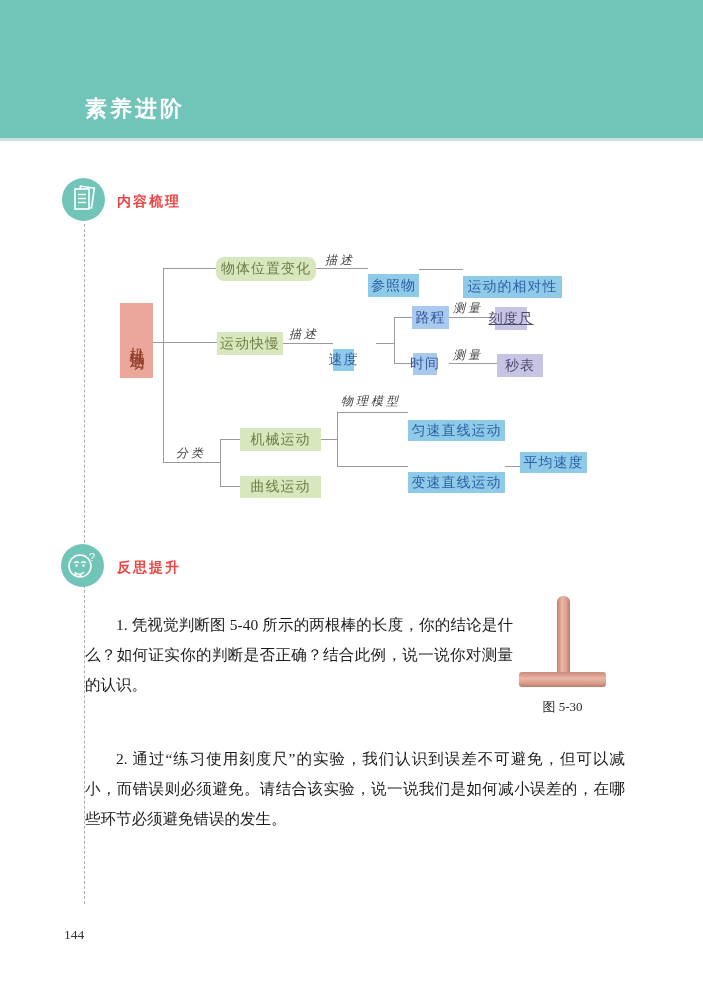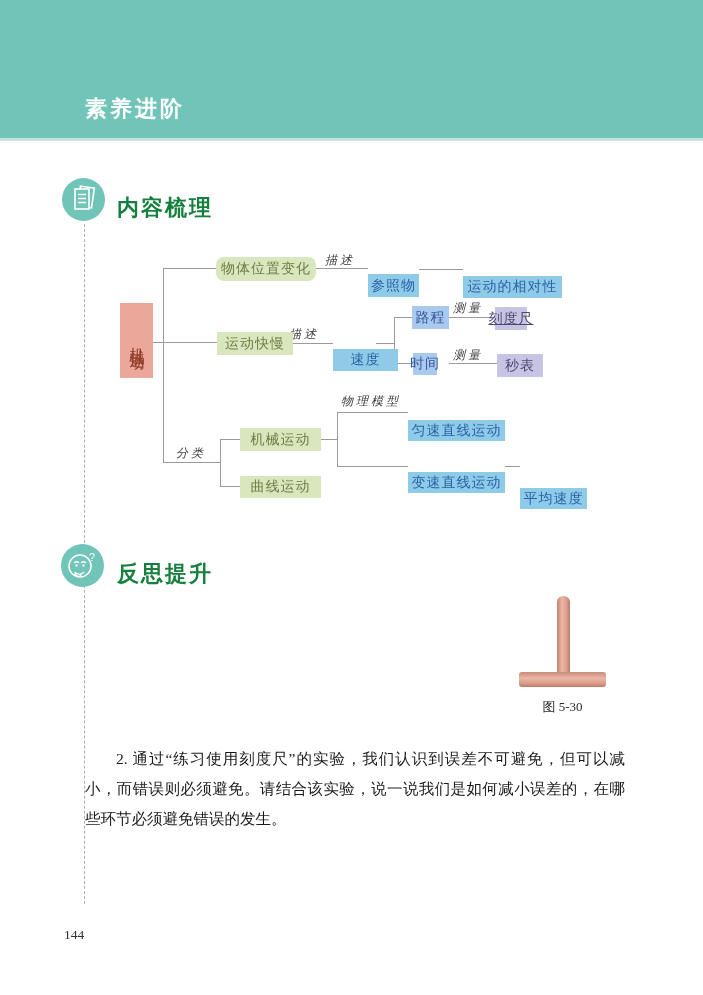--- a/index.html
+++ b/index.html
@@ -13,21 +13,21 @@
               font-size:22px;font-weight:bold;letter-spacing:3px;
               font-family:Liberation Mono, monospace;}
 
   
   .dashed-line{position:absolute;left:84px;top:224px;height:680px;width:0;
                border-left:1px dashed #adadad;}
 
   
   .icon-circle{position:absolute;width:43px;height:43px;border-radius:50%;
                background:#70C4B8;display:flex;align-items:center;justify-content:center;}
-  .sec-title{position:absolute;margin:0;font-size:22px;font-weight:bold;color:#15803d;
+  .sec-title{position:absolute;margin:0;font-size:14px;font-weight:bold;color:#ef4444;
              letter-spacing:2px;font-family:Liberation Sans, sans-serif;}
 
   
   .nd{position:absolute;display:flex;align-items:center;justify-content:center;
       font-size:14px;letter-spacing:1px;white-space:nowrap;}
   .nd.root{writing-mode:vertical-rl;background:#EBA79A;color:#93402E;font-size:15px;letter-spacing:3px;}
   .nd.g{background:#D9E7BE;color:#6E7D44;}
   .nd.b{background:#8FCBE9;color:#2B62A5;margin-top:16px;}
   .nd.p{background:#A9C9EF;color:#33589B;}
   .nd.l{background:#C7C3E3;color:#4B4870;}
@@ -104,49 +104,50 @@
     <span class="elb" style="left:289px;top:326px;">描述</span>
     <span class="elb" style="left:453px;top:300px;">测量</span>
     <span class="elb" style="left:453px;top:347px;">测量</span>
     <span class="elb" style="left:341px;top:393px;">物理模型</span>
     <span class="elb" style="left:176px;top:445px;">分类</span>
 
     <div class="nd root" style="left:120px;top:303px;width:33px;height:75px;">机械运动</div>
     <div class="nd g" style="left:216px;top:257px;width:100px;height:24px;border-radius:8px;">物体位置变化</div>
     <div class="nd b" style="left:368px;top:258px;width:51px;height:23px;">参照物</div>
     <div class="nd b" style="left:463px;top:260px;width:99px;height:22px;">运动的相对性</div>
-    <div class="nd g" style="left:217px;top:332px;width:76px;height:23px;">运动快慢</div>
-    <div class="nd b" style="left:333px;top:333px;width:65px;height:22px;">速度</div>
+    <div class="nd g" style="left:217px;top:332px;width:66px;height:23px;">运动快慢</div>
+    <div class="nd b" style="left:333px;top:333px;width:21px;height:22px;">速度</div>
     <div class="nd p" style="left:412px;top:306px;width:37px;height:23px;">路程</div>
     <div class="nd p" style="left:413px;top:353px;width:24px;height:22px;">时间</div>
     <div class="nd l" style="left:495px;top:307px;width:32px;height:23px;text-decoration:underline;">刻度尺</div>
     <div class="nd l" style="left:497px;top:354px;width:46px;height:23px;">秒表</div>
     <div class="nd g" style="left:240px;top:428px;width:81px;height:23px;">机械运动</div>
     <div class="nd g" style="left:240px;top:476px;width:81px;height:22px;">曲线运动</div>
     <div class="nd b" style="left:408px;top:404px;width:97px;height:21px;">匀速直线运动</div>
     <div class="nd b" style="left:408px;top:456px;width:97px;height:21px;">变速直线运动</div>
-    <div class="nd b" style="left:520px;top:472px;width:67px;height:21px;">平均速度</div>
+    <div class="nd b" style="left:520px;top:436px;width:67px;height:21px;">平均速度</div>
   </div>
 
   <div class="icon-circle" style="left:61px;top:544px;">
     <svg width="43" height="43" viewBox="0 0 43 43">
       <g fill="none" stroke="#ffffff" stroke-width="1.5" stroke-linecap="round">
         <circle cx="19" cy="22" r="11"></circle>
         <path d="M13.5 18.5c1.4-1 2.8-1 4 0"></path>
         <path d="M20.5 18.5c1.4-1 2.8-1 4 0"></path>
         <circle cx="15.5" cy="21.5" r="1.2" fill="#ffffff" stroke="none"></circle>
         <circle cx="22.5" cy="21.5" r="1.2" fill="#ffffff" stroke="none"></circle>
         <path d="M14 28.5c2.5 2 6 2 8.5 0"></path>
         <path d="M20 31c-2.5 2.5-5.5 1.5-6-1"></path>
       </g>
       <text x="28" y="17" fill="#ffffff" font-size="11" font-family="'Liberation Sans',sans-serif">?</text>
     </svg>
   </div>
   <h2 class="sec-title" style="left:117px;top:559px;">反思提升</h2>
 
+  <p class="para q1">1. 凭视觉判断图 5-40 所示的两根棒的长度，你的结论是什么？如何证实你的判断是否正确？结合此例，说一说你对测量的认识。</p>
 
   <div>
     <div class="bar-v"></div>
     <div class="bar-h"></div>
     <div class="fig-caption">图 5-30</div>
   </div>
 
   <p class="para q2">2. 通过“练习使用刻度尺”的实验，我们认识到误差不可避免，但可以减小，而错误则必须避免。请结合该实验，说一说我们是如何减小误差的，在哪些环节必须避免错误的发生。</p>
 
   <div class="page-number">144</div>

